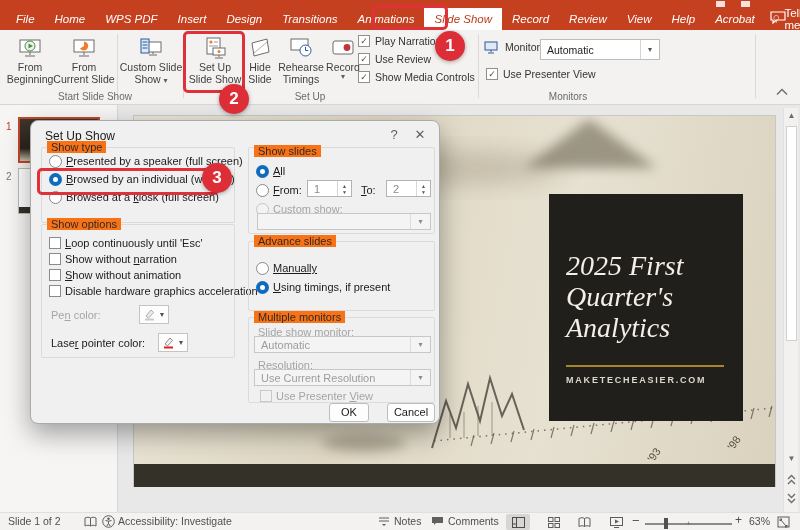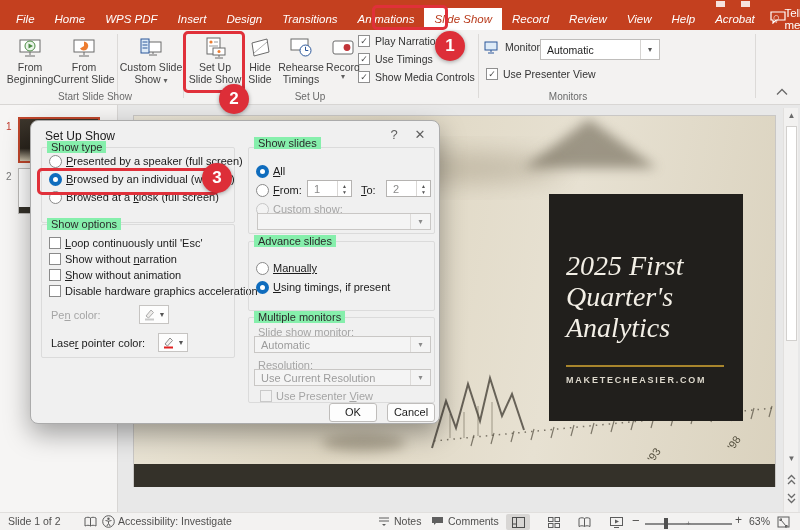--- a/index.html
+++ b/index.html
@@ -48,21 +48,21 @@
   #vscroll { position:absolute; left:783px; top:108px; width:15px; height:404px; background:#F2F1F0; border-left:1px solid #E2E0DE; }
   .scrollglyph { position:absolute; left:2px; width:11px; text-align:center; font-size:8px; color:#6a6a6a; }
   #vthumb { position:absolute; left:2px; top:18px; width:11px; height:215px; background:#fff; border:1px solid #D2D0CE; }
 
   
   #dialog { position:absolute; left:30px; top:120px; width:410px; height:304px; background:#F0F0F0;
             border:1px solid #ABABAB; border-radius:8px; box-shadow:0 10px 26px rgba(0,0,0,.35); z-index:50; font-size:11px; color:#1b1b1b; }
   #dlg-title { position:absolute; left:14px; top:8px; font-size:12px; color:#1a1a1a; }
   .dlg-sys { position:absolute; top:6px; font-size:13px; color:#5f5f5f; width:22px; text-align:center; }
   .grp { position:absolute; border:1px solid #DBDBDB; border-radius:2px; }
-  .grp-l { position:absolute; font-size:11px; color:#2b2b2b; background:#86efac; padding:0 4px; z-index:2; }
+  .grp-l { position:absolute; font-size:11px; color:#2b2b2b; background:#f97316; padding:0 4px; z-index:2; }
   .drow { position:absolute; display:flex; align-items:center; gap:4px; height:16px; white-space:nowrap; }
   .u { text-decoration:underline; }
   .radio { width:13px; height:13px; border:1px solid #8a8a8a; border-radius:50%; background:#fff; flex:0 0 auto; }
   .radio.on { border:4px solid #0F6CBD; }
   .radio.dis { border-color:#C6C6C6; background:#F3F3F3; }
   .cbx { width:12px; height:12px; border:1px solid #8a8a8a; background:#fff; flex:0 0 auto; }
   .cbx.dis { border-color:#C9C9C9; background:#F1F1F1; }
   .dis-t { color:#A5A5A5; }
   .spin { position:absolute; height:17px; background:#fff; border:1px solid #B5B3B1; display:flex; font-size:11px; color:#8a8a8a; }
   .spin .v { flex:1; padding:2px 0 0 6px; }
@@ -213,21 +213,21 @@
         </span>
       <span class="l">Record</span>
       <span class="caret">▾</span>
     </div>
     <div class="rcb" style="left:358px;top:5px;">
       <span class="box">✓</span>
       <span>Play Narrations</span>
     </div>
     <div class="rcb" style="left:358px;top:23px;">
       <span class="box">✓</span>
-      <span>Use Timings</span>
+      <span>Use Review</span>
     </div>
     <div class="rcb" style="left:358px;top:41px;">
       <span class="box">✓</span>
       <span>Show Media Controls</span>
     </div>
     <div class="vdiv" style="left:478px;"></div>
     <div class="rcb" style="left:484px;top:10px;">
       <svg width="16" height="14" viewBox="0 0 16 14" style="margin-right:5px">
           <rect x="1" y="2" width="12" height="8" fill="#DEEBF7" stroke="#2B579A"></rect>
           <line x1="7" y1="10" x2="7" y2="12" stroke="#2B579A"></line>
@@ -360,21 +360,21 @@
     </div>
     <div class="colorbtn" style="left:127px;top:212px;">
       <svg width="13" height="13" viewBox="0 0 13 13">
           <polygon points="3,8 8,2 10.5,4.5 5.5,10" fill="#F5F3F1" stroke="#8a8a8a"></polygon>
           <rect x="2" y="10.5" width="9" height="2" fill="#E02020"></rect>
         </svg>
       <span class="arr">▼</span>
     </div>
 
     <div class="grp" style="left:217px;top:26px;width:187px;height:87px;"></div>
-    <div class="grp-l" style="left:223px;top:16px;">Show slides</div>
+    <div class="grp-l" style="left:223px;top:24px;">Show slides</div>
     <div class="drow" style="left:225px;top:42px;">
       <span class="radio on"></span>
       <span><span class="u">A</span><span>ll</span></span>
     </div>
     <div class="drow" style="left:225px;top:61px;">
       <span class="radio"></span>
       <span><span class="u">F</span><span>rom:</span></span>
     </div>
     <div class="spin" style="left:276px;top:59px;width:45px;">
       <span class="v">1</span>
@@ -421,21 +421,21 @@
     </div>
     <div class="combo" style="left:223px;top:248px;width:177px;">
       <span class="val">Use Current Resolution</span>
       <span class="arr">▾</span>
     </div>
     <div class="drow dis-t" style="left:229px;top:267px;">
       <span class="cbx dis"></span>
       <span><span>Use Presenter </span><span class="u">V</span><span>iew</span></span>
     </div>
 
-    <div class="dbtn" style="left:298px;top:282px;width:48px;">OK</div>
+    <div class="dbtn" style="left:298px;top:282px;width:40px;">OK</div>
     <div class="dbtn" style="left:356px;top:282px;">Cancel</div>
   </div>
 
   <div id="statusbar">
     <div class="sb" style="left:8px;">
         <span>Slide 1 of 2</span>
       </div>
     <svg style="position:absolute;left:84px;top:3px;" width="13" height="12" viewBox="0 0 13 12">
         <path d="M1 2c2-1 4-1 5.5 0 1.5-1 3.5-1 5.5 0v8c-2-1-4-1-5.5 0C5 9 3 9 1 10Z" fill="none" stroke="#5c5c5c"></path>
         <line x1="6.5" y1="2" x2="6.5" y2="10" stroke="#5c5c5c"></line>

